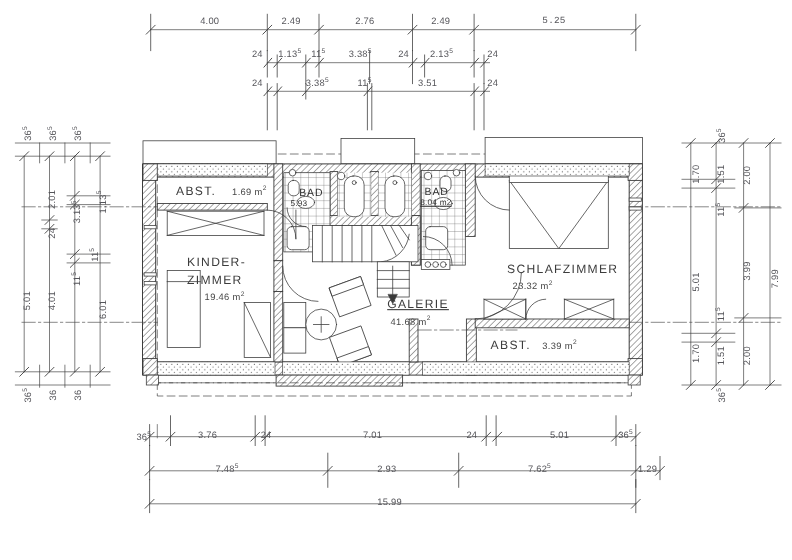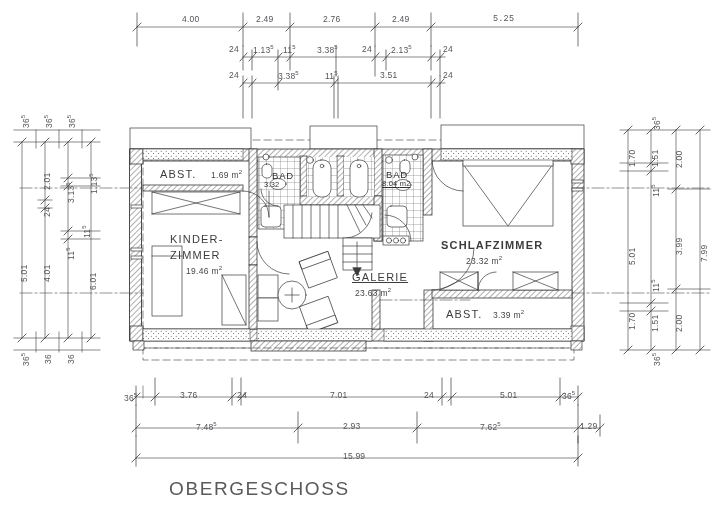--- a/index.html
+++ b/index.html
@@ -535,29 +535,28 @@
 <div class="dim" style="left:343px;top:451px;"><span>15.99</span></div>
 
 <div class="lbl room-name" style="left:160px;top:168px;"><span>ABST.</span></div>
 <div class="lbl room-area" style="left:211px;top:169px;"><span>1.69</span> <span>m</span><span class="sup">2</span></div>
 
 <div class="lbl room-name" style="left:170px;top:233px;"><span>KINDER-</span></div>
 <div class="lbl room-name" style="left:170px;top:249px;"><span>ZIMMER</span></div>
 <div class="lbl room-area" style="left:186px;top:265px;"><span>19.46</span> <span>m</span><span class="sup">2</span></div>
 
 <div class="lbl bad-name" style="left:272px;top:170px;"><span>BAD</span></div>
-<div class="lbl bad-area" style="left:264px;top:180px;"><span>3.32</span></div>
+<div class="lbl bad-area" style="left:264px;top:180px;"><span>5.93</span></div>
 
 <div class="lbl bad-name" style="left:386px;top:169px;"><span>BAD</span></div>
 <div class="lbl bad-area" style="left:382px;top:179px;text-decoration:underline;"><span>8.04</span> <span>m</span><span class="sup">2</span></div>
 
 <div class="lbl room-name" style="left:352px;top:271px;text-decoration:underline;"><span>GALERIE</span></div>
-<div class="lbl room-area" style="left:355px;top:287px;"><span>23.63</span> <span>m</span><span class="sup">2</span></div>
-
-<div class="lbl room-name" style="left:441px;top:239px;font-weight:bold;"><span>SCHLAFZIMMER</span></div>
+<div class="lbl room-area" style="left:355px;top:287px;"><span>41.68</span> <span>m</span><span class="sup">2</span></div>
+
+<div class="lbl room-name" style="left:461px;top:239px;"><span>SCHLAFZIMMER</span></div>
 <div class="lbl room-area" style="left:466px;top:255px;"><span>23.32</span> <span>m</span><span class="sup">2</span></div>
 
 <div class="lbl room-name" style="left:446px;top:308px;"><span>ABST.</span></div>
 <div class="lbl room-area" style="left:493px;top:309px;"><span>3.39</span> <span>m</span><span class="sup">2</span></div>
 
-<div class="lbl title" style="left:169px;top:478px;">OBERGESCHOSS</div>
 
 </div>
 
 </body></html>

